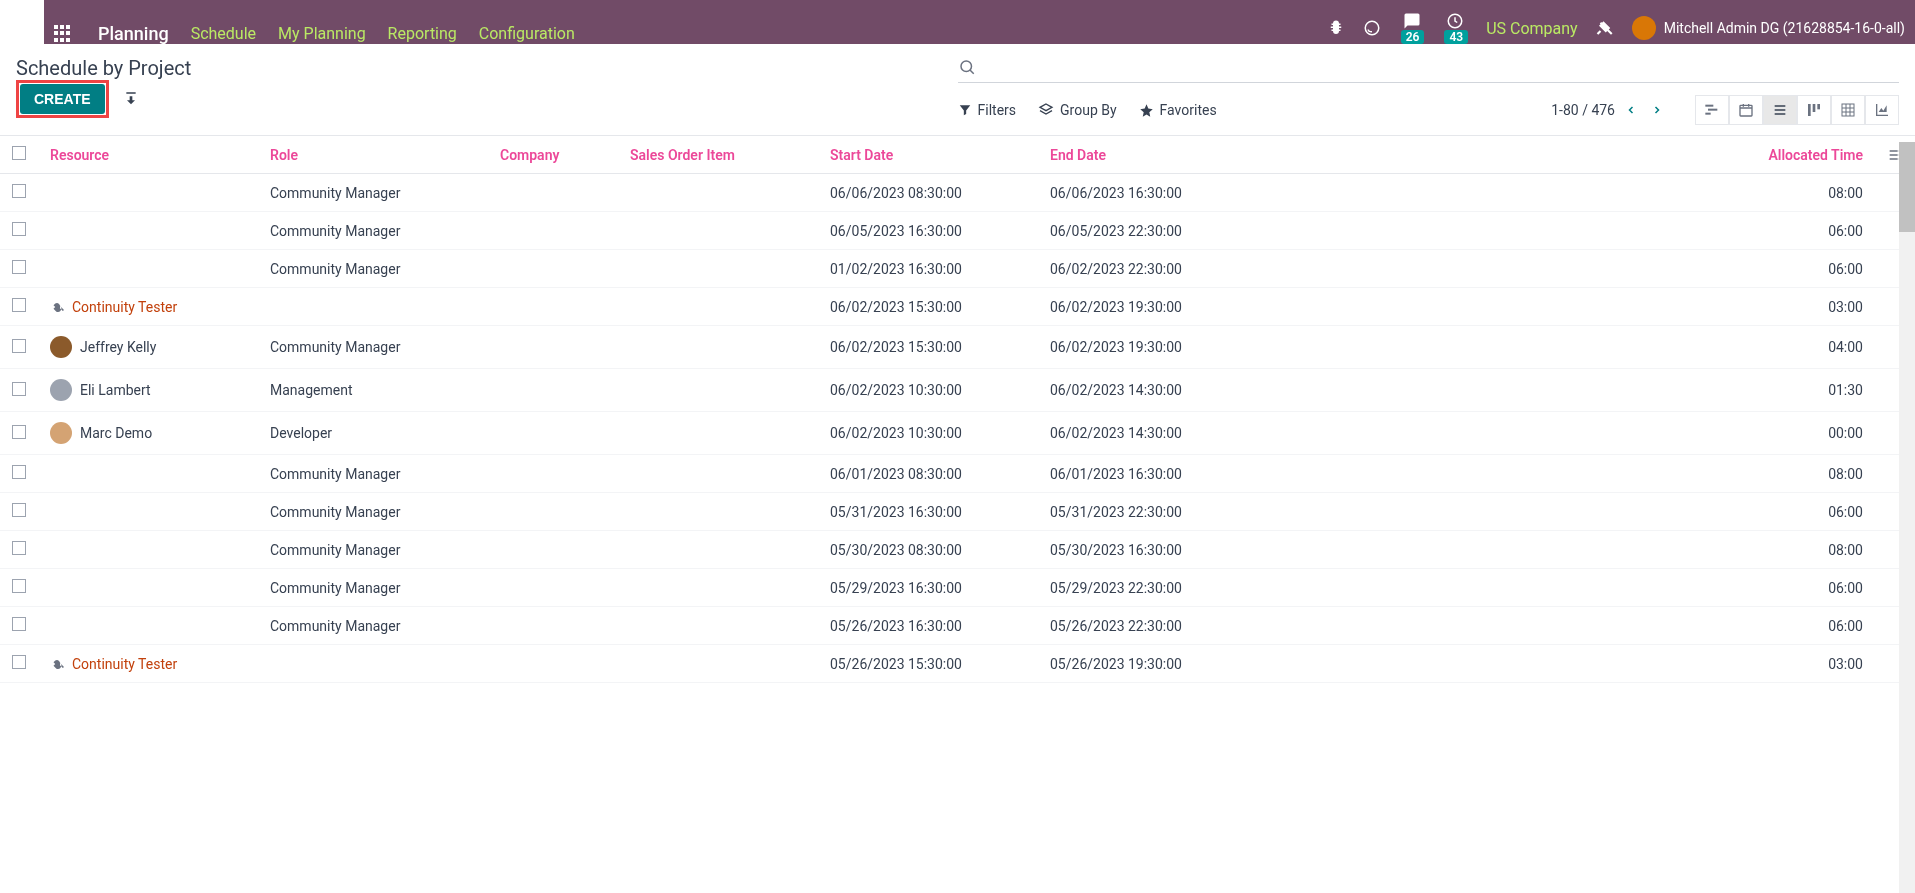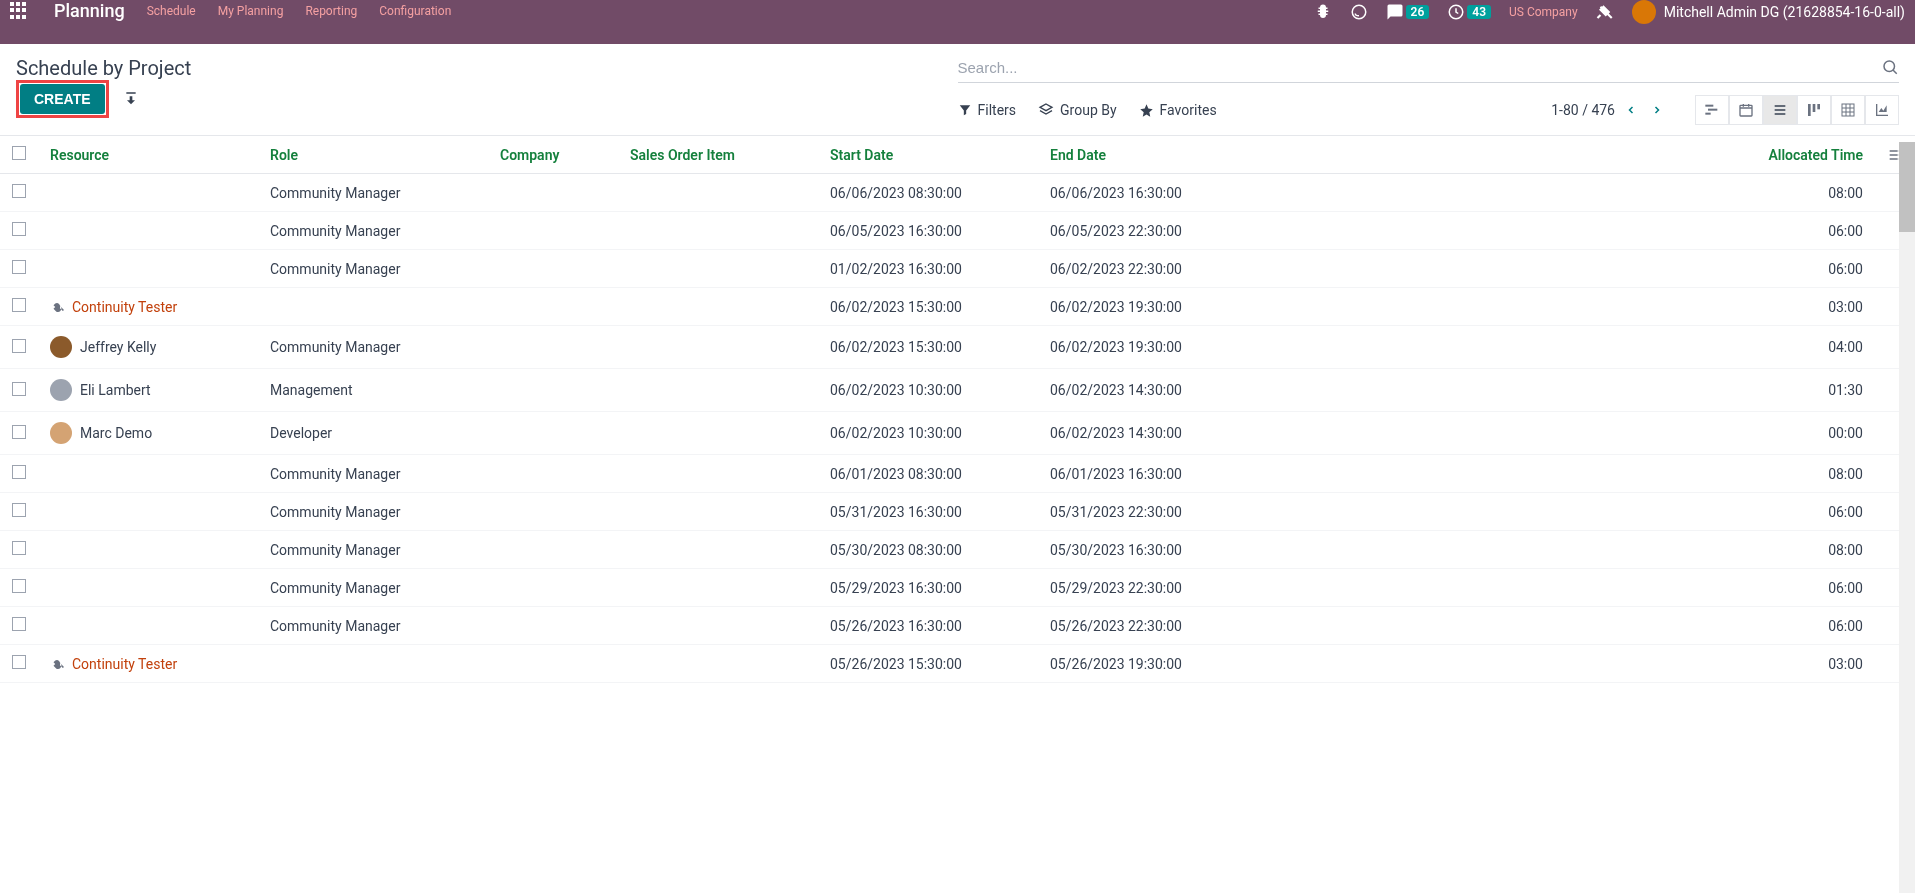--- a/index.html
+++ b/index.html
@@ -1,24 +1,24 @@
 <!DOCTYPE html>
 <html><head>
 <meta charset="utf-8">
 <style>
 * { margin: 0; padding: 0; box-sizing: border-box; }
 body { font-family: -apple-system, BlinkMacSystemFont, "Segoe UI", Roboto, "Helvetica Neue", Arial, sans-serif; font-size: 14px; color: #374151; overflow: hidden; }
-.topbar { background: #714B67; color: #fff; height: 44px; display: flex; align-items: flex-start; padding: 0 10px; }
+.topbar { background: #714B67; color: #fff; height: 44px; display: flex; align-items: flex-end; padding: 0 10px; margin-left: 44px; }
 .topbar-left { display: flex; align-items: center; gap: 22px; }
 .apps-icon { width: 18px; height: 18px; display: inline-flex; flex-wrap: wrap; gap: 2px; cursor: pointer; }
 .apps-icon span { width: 4px; height: 4px; background: #fff; }
 .app-title { font-size: 18px; font-weight: 500; margin-left: 4px; }
-.nav-item { color: #fca5a5; font-size: 12px; cursor: pointer; opacity: .95; }
+.nav-item { color: #bef264; font-size: 16px; cursor: pointer; opacity: .95; }
 .topbar-right { margin-left: auto; display: flex; align-items: center; gap: 18px; }
-.topbar-icon { color: #fff; cursor: pointer; font-size: 16px; display: inline-flex; align-items: center; }
+.topbar-icon { color: #fff; cursor: pointer; font-size: 16px; display: inline-flex; align-items: center; flex-direction: column; }
 .badge { background: #00A09D; color: #fff; border-radius: 3px; padding: 0 5px; font-size: 12px; font-weight: 600; margin-left: 2px; }
 .user-block { display: flex; align-items: center; gap: 8px; cursor: pointer; }
 .avatar { width: 24px; height: 24px; border-radius: 50%; background: #d97706; display:inline-block; }
 .controlbar { display: flex; align-items: flex-start; padding: 12px 16px 0 16px; }
 .ctrl-left {}
 .page-title { font-size: 20px; color: #374151; margin-bottom: 0; }
 .create-row { display: flex; align-items: center; gap: 14px; }
 .create-btn { background: #017E84; color: #fff; border: none; padding: 7px 14px; font-weight: 600; font-size: 14px; border-radius: 3px; cursor: pointer; }
 .create-highlight { border: 3px solid #ef4444; padding: 1px; display: inline-block; }
 .export-icon { color: #374151; cursor: pointer; font-size: 16px; }
@@ -30,21 +30,21 @@
 .filter-row { display: flex; align-items: center; padding-top: 12px; }
 .fbtn { display: inline-flex; align-items: center; gap: 6px; color: #374151; font-size: 14px; cursor: pointer; margin-right: 22px; }
 .pager { margin-left: auto; display: flex; align-items: center; gap: 6px; color: #374151; font-size: 14px; }
 .nav-arrow { color: #017E84; cursor: pointer; font-size: 16px; padding: 0 4px; }
 .view-switch { display: flex; gap: 0; margin-left: 28px; }
 .vs-btn { width: 34px; height: 30px; display: flex; align-items: center; justify-content: center; cursor: pointer; border: 1px solid #e5e7eb; color: #6b7280; }
 .vs-btn.active { background: #e8e8e8; color: #374151; }
 .divider { height: 1px; background: #e5e7eb; margin-top: 10px; }
 .table-wrap { overflow-y: auto; height: calc(893px - 44px - 96px); }
 table { width: 100%; border-collapse: collapse; }
-th { text-align: left; padding: 10px 12px; font-weight: 600; color: #15803d; border-bottom: 1px solid #e5e7eb; font-size: 14px; white-space: nowrap; }
+th { text-align: left; padding: 10px 12px; font-weight: 600; color: #ec4899; border-bottom: 1px solid #e5e7eb; font-size: 14px; white-space: nowrap; }
 th.num, td.num { text-align: right; }
 td { padding: 10px 12px; border-bottom: 1px solid #f3f4f6; font-size: 14px; color: #374151; white-space: nowrap; }
 .chk { width: 14px; height: 14px; border: 1px solid #9ca3af; display: inline-block; cursor: pointer; }
 .res-cell { display: flex; align-items: center; gap: 8px; }
 .res-avatar { width: 22px; height: 22px; border-radius: 50%; background: #cbd5e1; display: inline-block; flex-shrink: 0; }
 .res-link { color: #c2410c; cursor: pointer; }
 .col-settings { text-align: right; color: #6b7280; cursor: pointer; }
 .wrench { color: #6b7280; font-size: 13px; }
 svg { display: block; }
 .scrollbar-track { position: absolute; right: 0; top: 142px; bottom: 0; width: 16px; background: #f1f1f1; }
@@ -119,21 +119,20 @@
       </span>
       <span class="export-icon">
           <svg width="16" height="16" viewBox="0 0 24 24" fill="currentColor">
             <path d="M5 20h14v-2H5v2zM12 2L6 8h4v6h4V8h4l-6-6z" transform="rotate(180 12 11)"></path>
           </svg>
         </span>
     </div>
   </div>
   <div class="ctrl-right">
     <div class="search-wrap">
-      <input class="search-input" placeholder="Search..." style="">
       <button class="search-btn">
           <svg width="18" height="18" viewBox="0 0 24 24" fill="none" stroke="currentColor" stroke-width="2">
             <circle cx="11" cy="11" r="7"></circle>
             <path d="M21 21l-5-5"></path>
           </svg>
         </button>
     </div>
     <div class="filter-row">
       <span class="fbtn">
         <svg width="14" height="14" viewBox="0 0 24 24" fill="currentColor">

